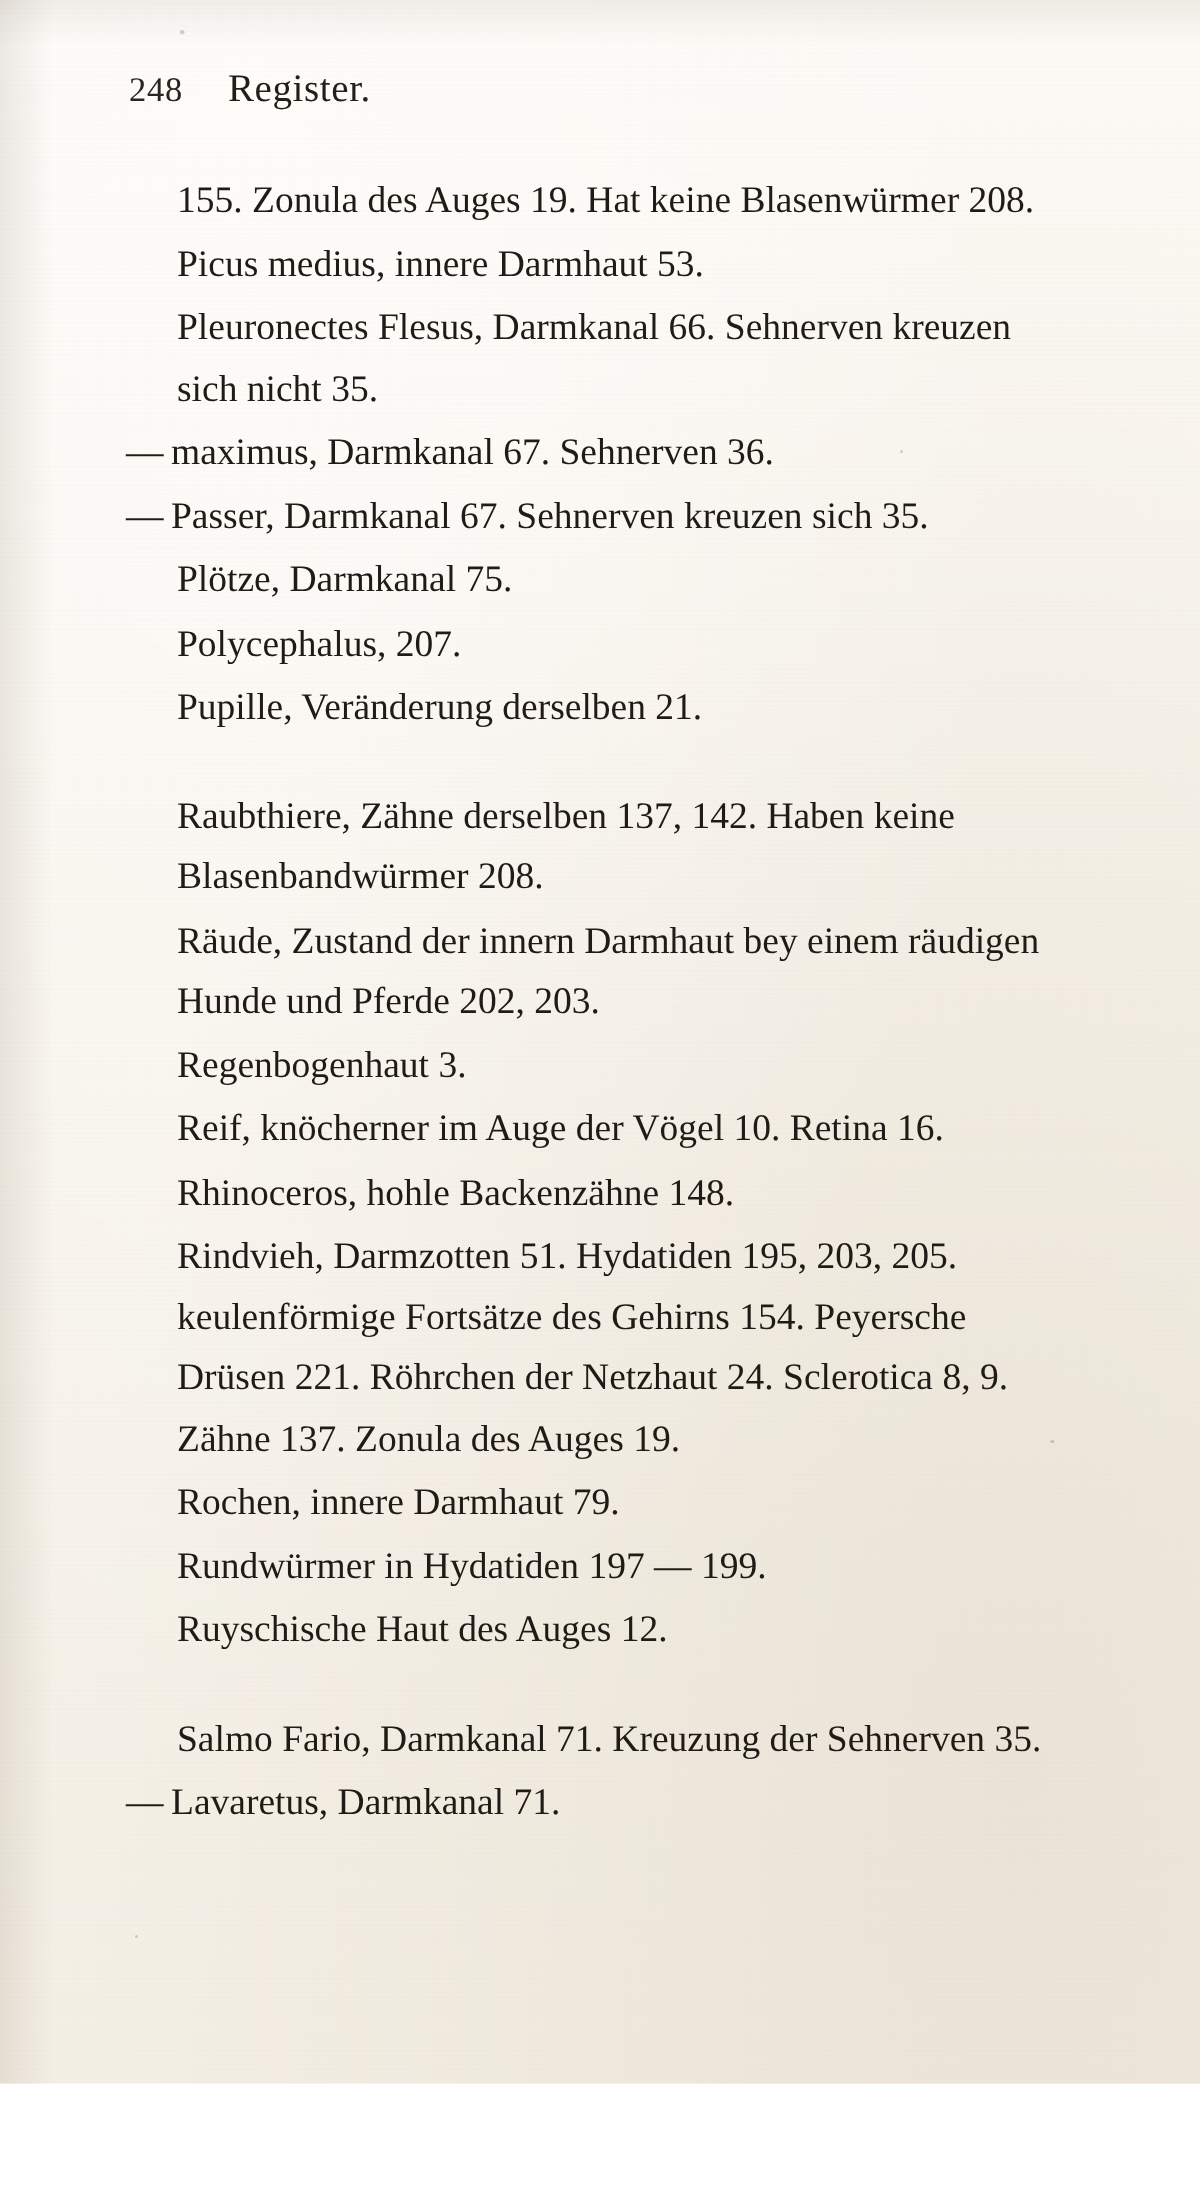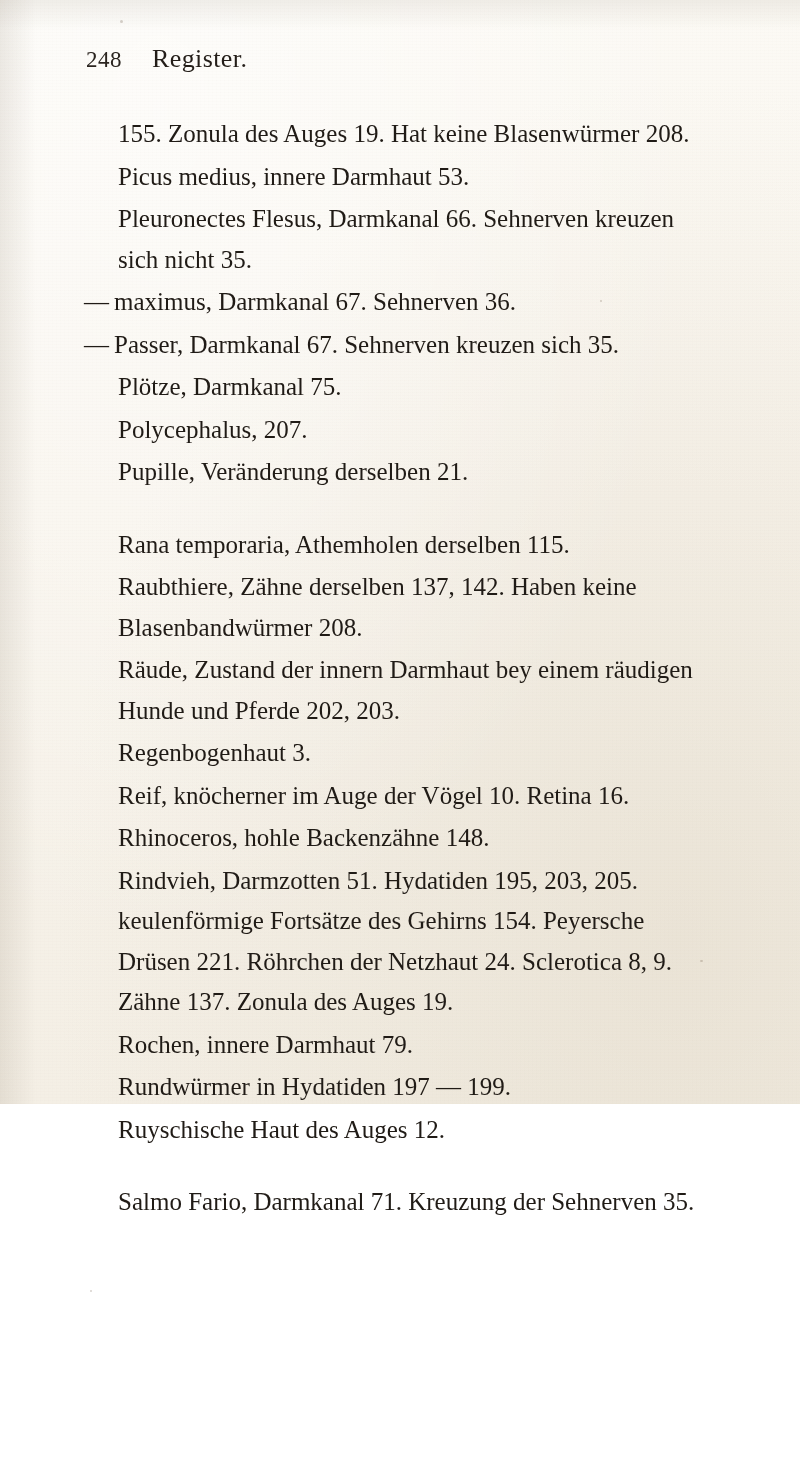--- a/index.html
+++ b/index.html
@@ -12,21 +12,21 @@
     height: 1468px;
     font-family: "Liberation Serif", serif;
     color: #1a1512;
     position: relative;
     overflow: hidden;
   }
   .page {
     position: absolute;
     top: 0; left: 0;
     width: 800px;
-    height: 1104px;
+    height: 1389px;
     background: #fbf8f2;
     background-image:
       radial-gradient(ellipse at 20% 10%, rgba(255,255,255,0.55), rgba(0,0,0,0) 60%),
       radial-gradient(ellipse at 85% 85%, rgba(214,203,183,0.35), rgba(0,0,0,0) 65%),
       linear-gradient(180deg, #fcfaf5 0%, #f8f4ec 45%, #f4efe5 100%);
   }
   .grain {
     position: absolute;
     inset: 0;
     pointer-events: none;
@@ -126,28 +126,28 @@
     <div class="entries">
         <p class="entry"><span>155. Zonula des Auges 19. Hat keine Blasenwürmer 208.</span></p>
         <p class="entry"><span>Picus medius, innere Darmhaut 53.</span></p>
         <p class="entry"><span>Pleuronectes Flesus, Darmkanal 66. Sehnerven kreuzen sich nicht 35.</span></p>
         <p class="entry sub"><span class="dash">—</span><span>maximus, Darmkanal 67. Sehnerven 36.</span></p>
         <p class="entry sub"><span class="dash">—</span><span>Passer, Darmkanal 67. Sehnerven kreuzen sich 35.</span></p>
         <p class="entry"><span>Plötze, Darmkanal 75.</span></p>
         <p class="entry"><span>Polycephalus, 207.</span></p>
         <p class="entry"><span>Pupille, Veränderung derselben 21.</span></p>
         <div class="group-gap"></div>
-        <p class="entry"><span>Rana temporaria, Athemholen derselben 115.</span></p>
         <p class="entry"><span>Raubthiere, Zähne derselben 137, 142. Haben keine Blasenbandwürmer 208.</span></p>
         <p class="entry"><span>Räude, Zustand der innern Darmhaut bey einem räudigen Hunde und Pferde 202, 203.</span></p>
         <p class="entry"><span>Regenbogenhaut 3.</span></p>
         <p class="entry"><span>Reif, knöcherner im Auge der Vögel 10. Retina 16.</span></p>
         <p class="entry"><span>Rhinoceros, hohle Backenzähne 148.</span></p>
         <p class="entry"><span>Rindvieh, Darmzotten 51. Hydatiden 195, 203, 205. keulenförmige Fortsätze des Gehirns 154. Peyersche Drüsen 221. Röhrchen der Netzhaut 24. Sclerotica 8, 9. Zähne 137. Zonula des Auges 19.</span></p>
         <p class="entry"><span>Rochen, innere Darmhaut 79.</span></p>
         <p class="entry"><span>Rundwürmer in Hydatiden 197 — 199.</span></p>
         <p class="entry"><span>Ruyschische Haut des Auges 12.</span></p>
         <div class="group-gap"></div>
         <p class="entry"><span>Salmo Fario, Darmkanal 71. Kreuzung der Sehnerven 35.</span></p>
+        <p class="entry sub"><span class="dash">—</span><span>Lavaretus, Darmkanal 71.</span></p>
       </div>
 
   </div>
 </div>
 
 </body></html>

